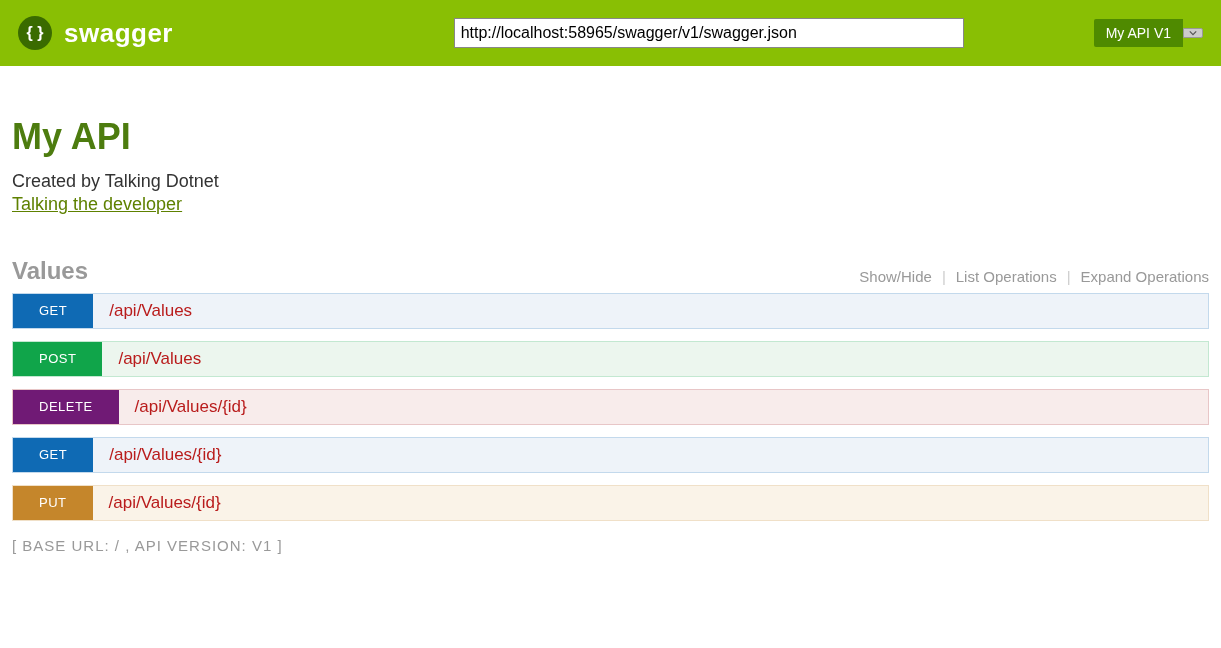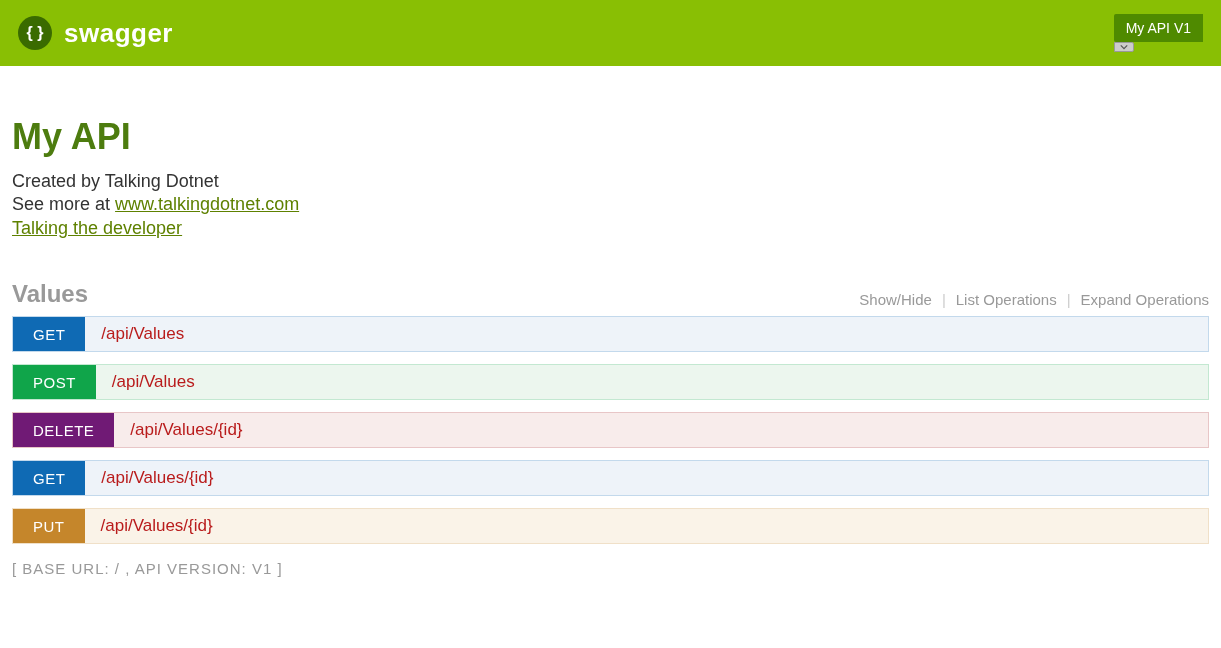--- a/index.html
+++ b/index.html
@@ -40,22 +40,21 @@
     height: 30px;
     border: 1px solid #888;
     background: #fff;
     font-size: 16px;
     padding: 2px 6px;
     font-family: Arial, sans-serif;
     margin-right: 130px;
   }
   .api-selector {
     display: flex;
-    align-items: flex-start;
-    flex-direction: column;
+    align-items: center;
   }
   .api-btn {
     background: #4f8a00;
     color: #fff;
     border: none;
     padding: 6px 12px;
     font-size: 14px;
     border-radius: 2px 0 0 2px;
   }
   .api-dd {
@@ -117,25 +116,25 @@
   
   .ops { display: flex; flex-direction: column; gap: 12px; }
   .op-row {
     display: flex;
     align-items: stretch;
     border: 1px solid;
     height: 36px;
   }
   .op-method {
     color: #fff;
-    font-size: 15px;
+    font-size: 13px;
     display: flex;
     align-items: center;
     justify-content: center;
-    padding: 0 20px;
+    padding: 0 26px;
     min-width: 58px;
     letter-spacing: 0.5px;
   }
   .op-path {
     flex: 1;
     display: flex;
     align-items: center;
     padding: 0 16px;
     font-size: 17px;
     color: #b91c1c;
@@ -160,39 +159,37 @@
 </style>
 </head>
 <body>
 
 <div class="header">
   <div class="logo-wrap">
     <div class="logo-icon">{ }</div>
     <div class="logo-text">swagger</div>
   </div>
   <div class="header-spacer"></div>
+  <input class="url-input" type="text" value="http://localhost:58965/swagger/v1/swagger.json" style="">
   <div class="api-selector">
     <button class="api-btn">My API V1</button>
     <div class="api-dd">
       <svg viewBox="0 0 10 10">
           <path d="M1 3 L5 7 L9 3" stroke="#555" stroke-width="1.5" fill="none"></path>
         </svg>
     </div>
   </div>
 </div>
 
 <div class="container">
   <h1 class="api-title">My API</h1>
 
   <div class="info-block">
     <div>
       <span>Created by </span><span>Talking Dotnet</span>
-    </div>
-    <div>
-      <span>See more at </span><a href="#">www.talkingdotnet.com</a>
     </div>
     <div>
       <a href="#">Talking the developer</a>
     </div>
   </div>
 
   <div class="section-head">
     <div class="section-title">Values</div>
     <div class="section-actions">
       <a>Show/Hide</a>

